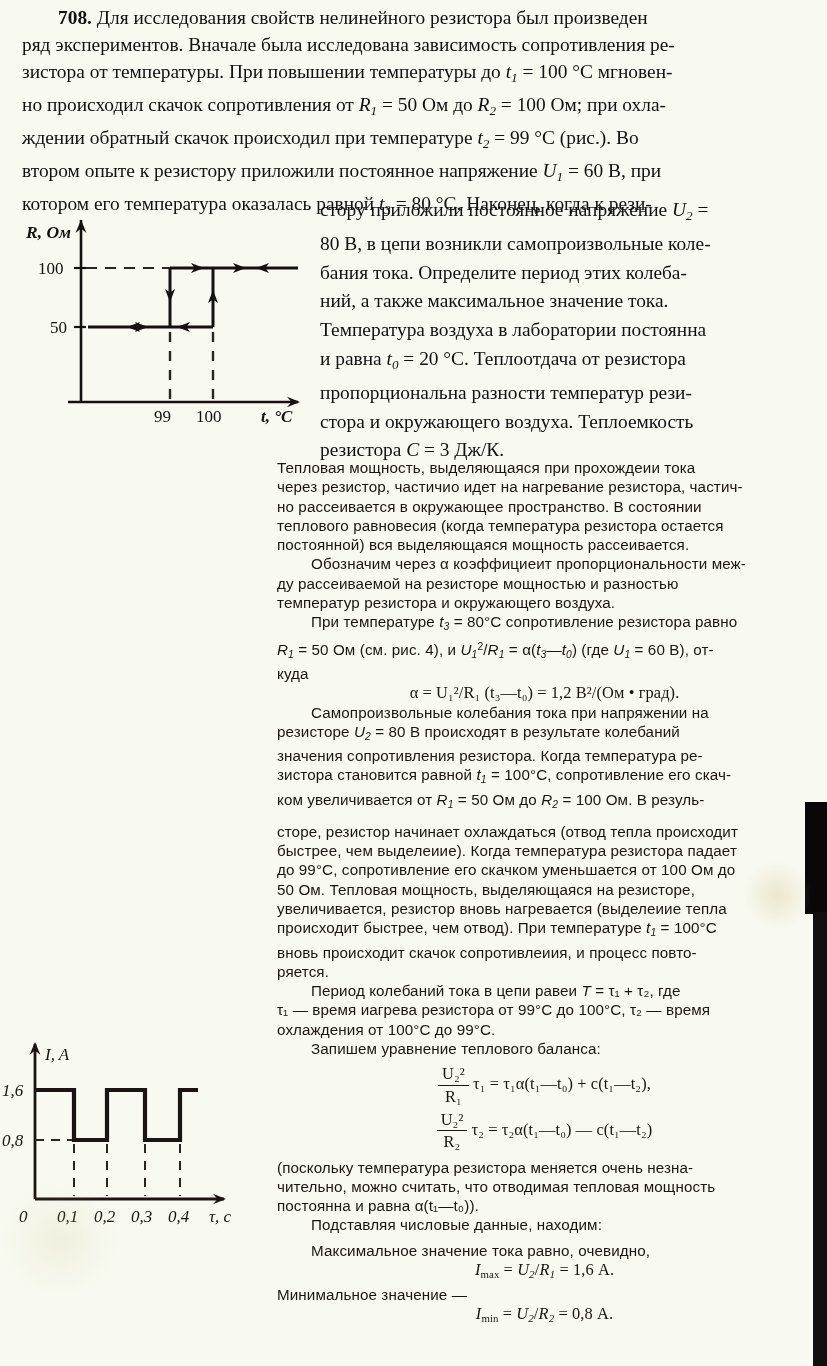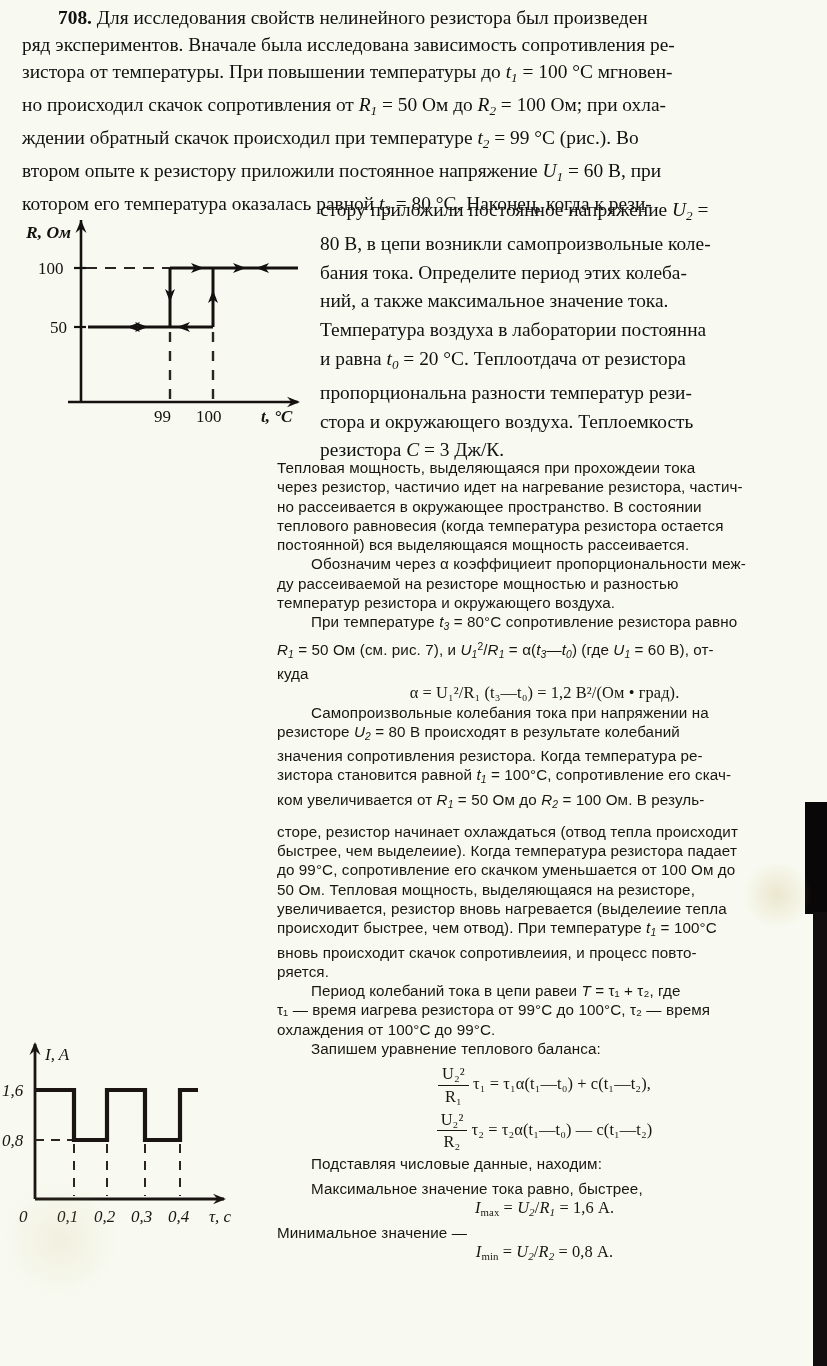--- a/index.html
+++ b/index.html
@@ -156,21 +156,21 @@
     </p>
 
     <p class="ind">
       <span>Обозначим через α коэффициеит пропорциональности меж-</span><br>
       <span>ду рассеиваемой на резисторе мощностью и разностью</span><br>
       <span>температур резистора и окружающего воздуха.</span>
     </p>
 
     <p class="ind">
       <span>При температуре </span><em>t</em><span class="sub-i">3</span><span> = 80°C сопротивление резистора равно</span><br>
-      <em>R</em><span class="sub-i">1</span><span> = 50 Ом (см. рис. 7), и </span><em>U</em><span class="sub-i">1</span><sup>2</sup>/<em>R</em><span class="sub-i">1</span><span> = α(</span><em>t</em><span class="sub-i">3</span><span>—</span><em>t</em><span class="sub-i">0</span><span>)  (где </span><em>U</em><span class="sub-i">1</span><span> = 60 В), от-</span><br>
+      <em>R</em><span class="sub-i">1</span><span> = 50 Ом (см. рис. 4), и </span><em>U</em><span class="sub-i">1</span><sup>2</sup>/<em>R</em><span class="sub-i">1</span><span> = α(</span><em>t</em><span class="sub-i">3</span><span>—</span><em>t</em><span class="sub-i">0</span><span>)  (где </span><em>U</em><span class="sub-i">1</span><span> = 60 В), от-</span><br>
       <span>куда</span>
     </p>
 
     <p class="eq">α = U₁²/R₁ (t₃—t₀) = 1,2   В²/(Ом • град).</p>
 
     <p class="ind">
       <span>Самопроизвольные колебания тока при напряжении на</span><br>
       <span>резисторе  </span><em>U</em><span class="sub-i">2</span><span> = 80  В  происходят  в  результате  колебаний</span><br>
       <span>значения сопротивления резистора. Когда температура ре-</span><br>
       <span>зистора становится равной </span><em>t</em><span class="sub-i">1</span><span> = 100°C, сопротивление его скач-</span><br>
@@ -207,28 +207,33 @@
     </div>
 
     <div class="eq" style="margin:4px 0 2px 0">
       <span class="frac">
         <span class="num">U₂²</span>
         <span class="den">R₂</span>
       </span>
       <span>τ₂ = τ₂α(t₁—t₀) — c(t₁—t₂)</span>
     </div>
 
+    <p class="noind" style="margin-top:6px">
+      <span>(поскольку  температура  резистора  меняется  очень  незна-</span><br>
+      <span>чительно, можно считать, что отводимая тепловая мощность</span><br>
+      <span>постоянна и равна α(t₁—t₀)).</span>
+    </p>
 
     <p class="ind" style="">
       <span>Подставляя числовые данные, находим:</span>
     </p>
 
 
     <p class="ind" style="margin-top:6px">
-      <span>Максимальное значение тока равно, быстрее,</span>
+      <span>Максимальное значение тока равно, очевидно,</span>
     </p>
 
     <p class="eq">
       <em>I</em><sub style="font-size:.66em;vertical-align:-0.3em">max</sub> = <em>U</em><span class="sub-i">2</span>/<em>R</em><span class="sub-i">1</span> = 1,6 А.
     </p>
 
     <p class="noind">
       <span>Минимальное значение —</span>
     </p>
 

